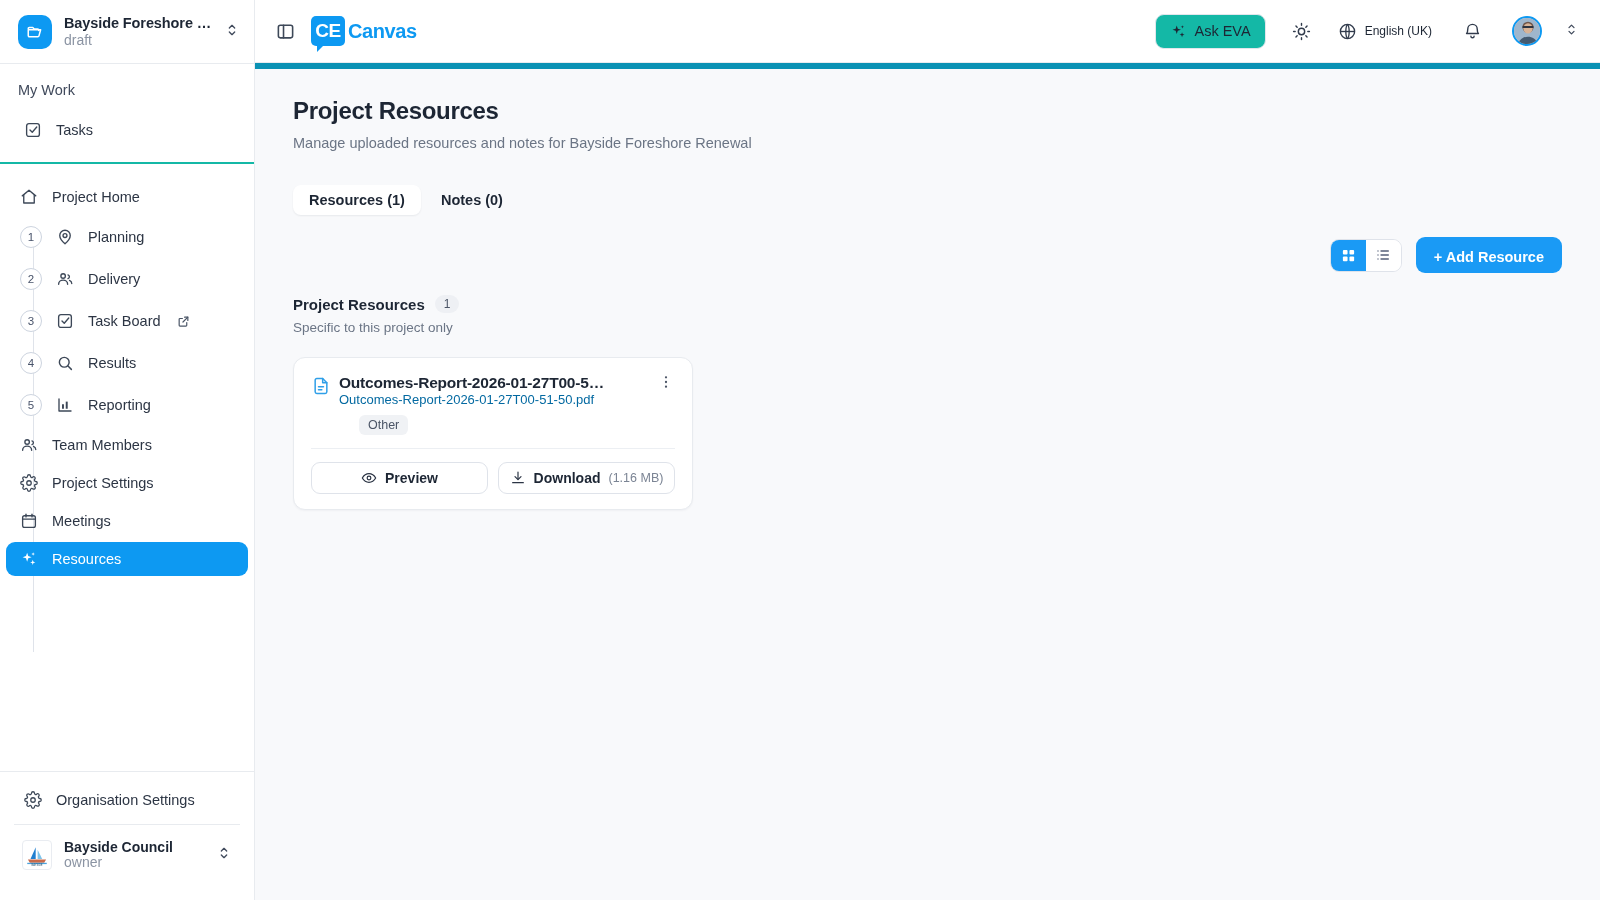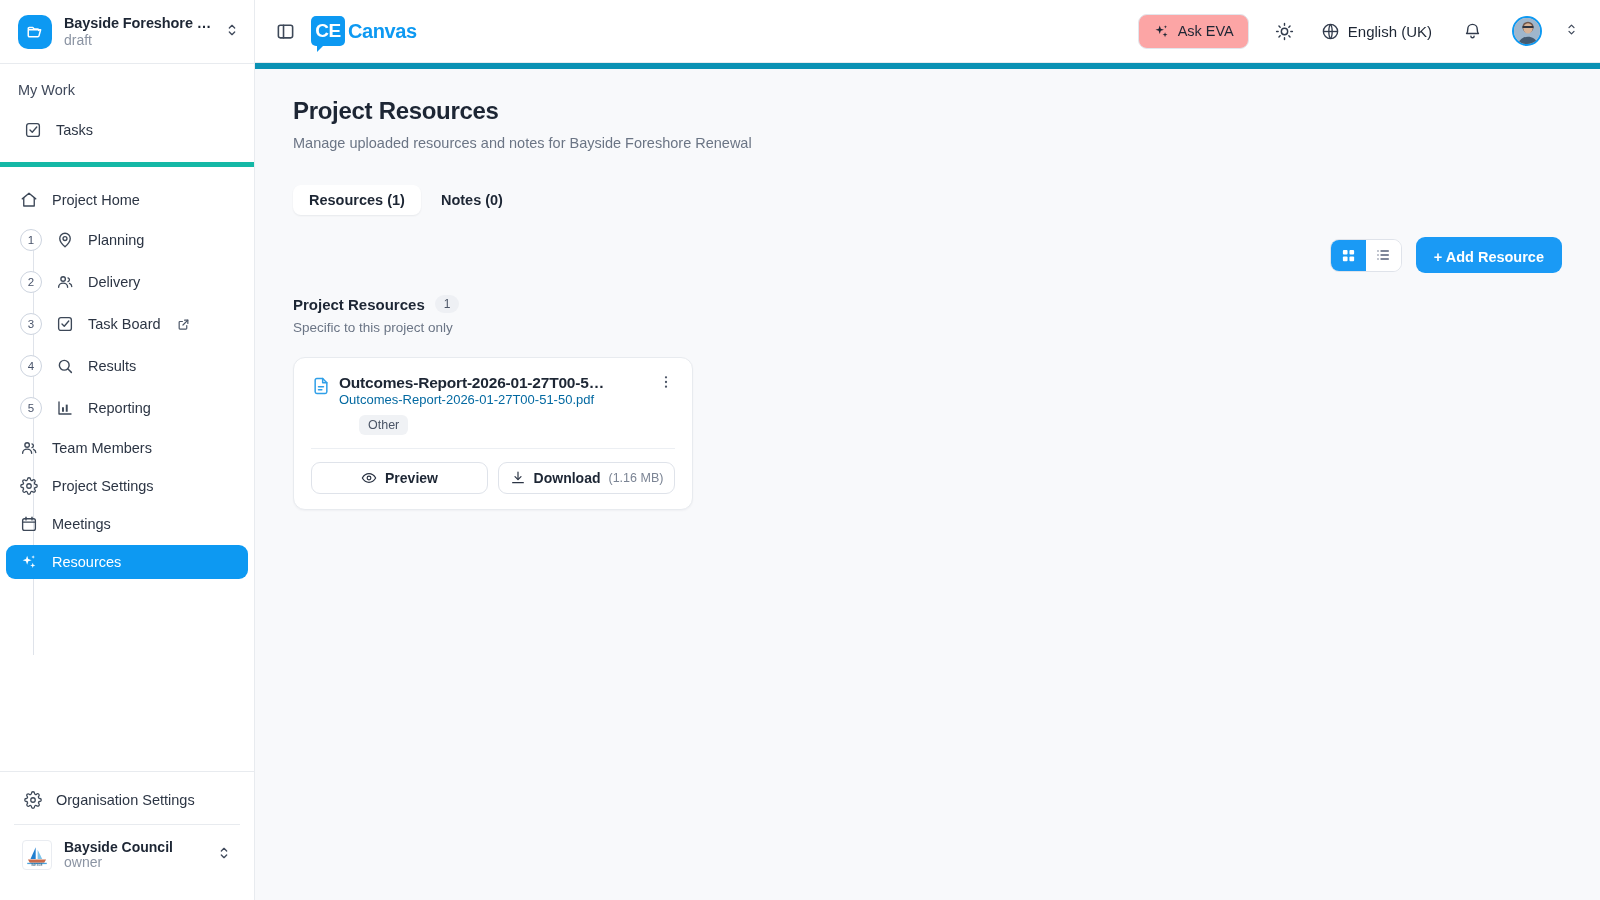--- a/index.html
+++ b/index.html
@@ -36,21 +36,21 @@
   .proj-name {
     font-size: 14.5px; font-weight: 700; color: #1d2634;
     white-space: nowrap; overflow: hidden; text-overflow: ellipsis;
     letter-spacing: -0.1px;
   }
   .proj-status { font-size: 14px; color: #8b94a3; margin-top: 1px; }
   .updown { width: 16px; flex: 0 0 16px; color: #404a5c; }
 
   .sb-section {
     padding: 18px 0 6px 0;
-    border-bottom: 5px solid #14b8a6;
+    border-bottom: 2px solid #14b8a6;
   }
   .sb-label {
     font-size: 14.5px; color: #404a5c; font-weight: 400;
     padding: 0 18px 14px 18px;
   }
   .sb-item {
     display: flex; align-items: center; gap: 14px;
     padding: 9px 18px; margin: 0 6px 8px 6px;
     border-radius: 8px; cursor: pointer;
     font-size: 14.5px; color: #2c3544;
@@ -109,25 +109,25 @@
   }
   .brand-mark::after {
     content: ""; position: absolute; left: 6px; bottom: -6px;
     border-left: 7px solid #0d99f2; border-bottom: 7px solid transparent;
   }
   .brand-ce { color: #ffffff; font-size: 19px; font-weight: 700; letter-spacing: -0.5px; }
   .brand-word { color: #0d99f2; font-size: 20px; font-weight: 700; letter-spacing: -0.4px; margin-left: 2px; }
   .spacer { flex: 1; }
   .eva-btn {
     display: flex; align-items: center; gap: 8px;
-    border: 1px solid #e2e6ec; border-radius: 9px; background: #fca5a5;
+    border: 1px solid #e2e6ec; border-radius: 9px; background: #14b8a6;
     padding: 8px 14px; cursor: pointer; font-size: 14.5px; color: #1d2634; font-weight: 500;
   }
   .hdr-ic { width: 20px; height: 20px; color: #313b4c; cursor: pointer; display: flex; align-items: center; justify-content: center; }
-  .lang { display: flex; align-items: center; gap: 8px; cursor: pointer; font-size: 15px; color: #1d2634; }
+  .lang { display: flex; align-items: center; gap: 8px; cursor: pointer; font-size: 12px; color: #1d2634; }
   .avatar {
     width: 30px; height: 30px; border-radius: 50%; overflow: hidden;
     border: 2px solid #0d99f2; cursor: pointer; flex: 0 0 30px; position: relative;
     background: #cfd8e3;
   }
   .teal-bar { height: 6px; background: #0a91b4; }
 
   .content { flex: 1; background: #f8f9fb; padding: 28px 38px; overflow: hidden; position: relative; }
   .page-title { font-size: 24px; font-weight: 700; color: #1d2634; letter-spacing: -0.3px; }
   .page-sub { font-size: 14.5px; color: #6b7585; margin-top: 10px; }

